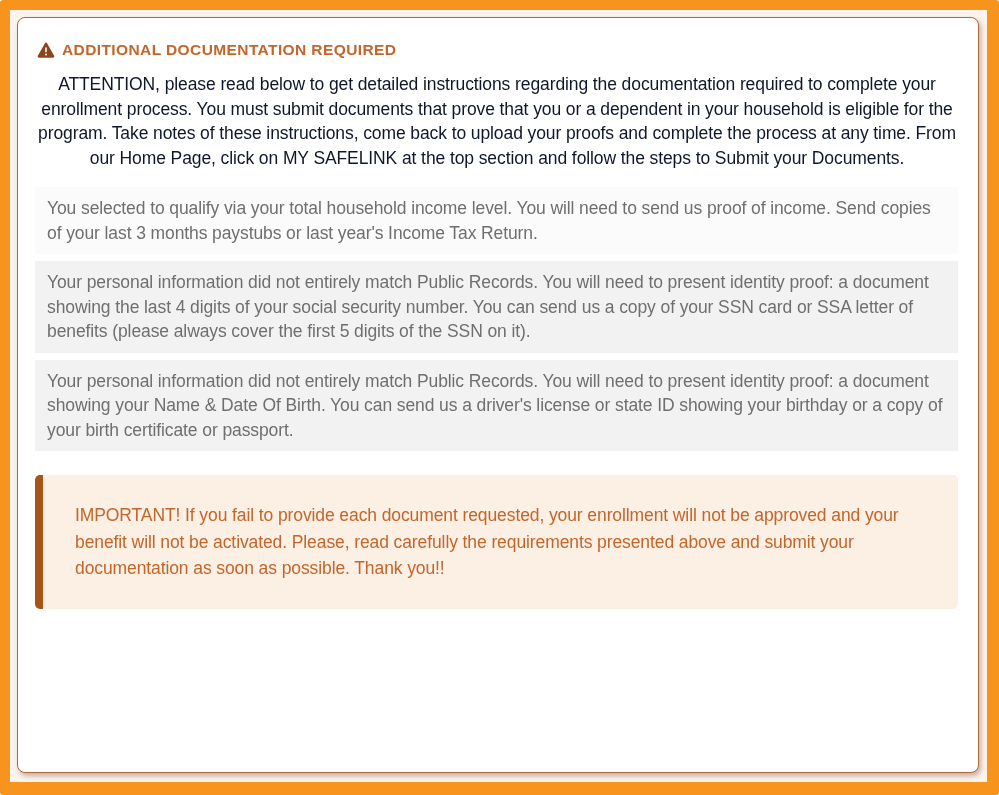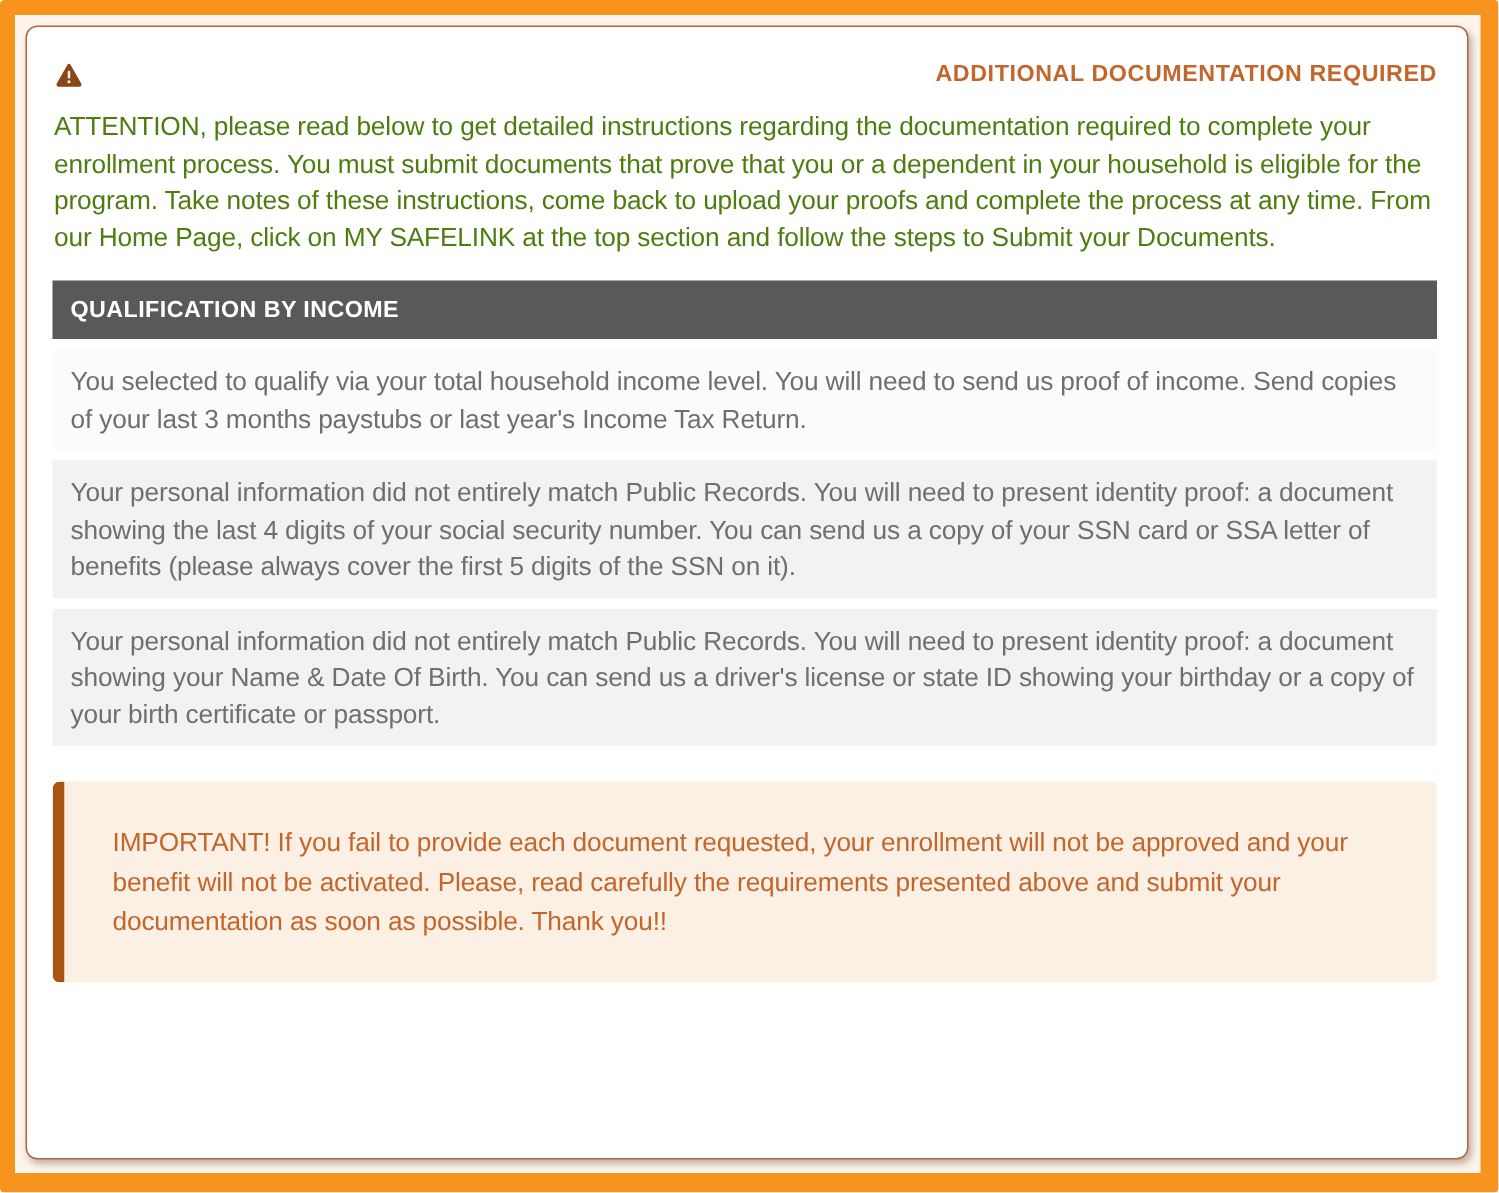--- a/index.html
+++ b/index.html
@@ -22,36 +22,36 @@
     border: 1px solid #b0673a;
     border-radius: 8px;
     box-shadow: 2px 3px 5px rgba(90, 50, 20, 0.35);
     padding: 17px 20px 30px 17px;
     overflow: hidden;
   }
 
   .title-row {
     display: flex; align-items: center; gap: 7px;
     margin: 6px 0 0 2px;
-    justify-content: space-between;
   }
   .warn-icon { display: inline-flex; align-items: center; }
   .title-text {
     color: #c2662c;
     font-size: 15.5px;
     font-weight: 600;
     letter-spacing: 0.4px;
   }
 
   .intro {
     margin: 13px 0 17px 1px;
     font-size: 17.5px;
     line-height: 24.5px;
     letter-spacing: -0.1px;
-    color: #4d7c0f;
+    color: #0f172a;
+    text-align: center;
   }
 
   .section-bar {
     background: #595959;
     color: #ffffff;
     font-size: 15.5px;
     font-weight: 600;
     letter-spacing: 0.3px;
     padding: 11px 12px 10px 12px;
   }
@@ -95,21 +95,20 @@
             <path d="M10.6 1.6 L0.8 18.9 a1.9 1.9 0 0 0 1.65 2.8 h19.1 a1.9 1.9 0 0 0 1.65 -2.8 L13.4 1.6 a1.62 1.62 0 0 0 -2.8 0 Z" fill="#8a4619"></path>
             <rect x="10.85" y="7.2" width="2.3" height="7" rx="1.1" fill="#fdf4ee"></rect>
             <circle cx="12" cy="17.2" r="1.45" fill="#fdf4ee"></circle>
           </svg>
         </span>
         <span class="title-text">ADDITIONAL DOCUMENTATION REQUIRED</span>
       </div>
 
       <p class="intro">ATTENTION, please read below to get detailed instructions regarding the documentation required to complete your enrollment process. You must submit documents that prove that you or a dependent in your household is eligible for the program. Take notes of these instructions, come back to upload your proofs and complete the process at any time. From our Home Page, click on MY SAFELINK at the top section and follow the steps to Submit your Documents.</p>
 
-      <div class="section-bar">QUALIFICATION BY INCOME</div>
 
       <div class="items">
         <div class="item first">You selected to qualify via your total household income level. You will need to send us proof of income. Send copies of your last 3 months paystubs or last year's Income Tax Return.</div>
         <div class="item">Your personal information did not entirely match Public Records. You will need to present identity proof: a document showing the last 4 digits of your social security number. You can send us a copy of your SSN card or SSA letter of benefits (please always cover the first 5 digits of the SSN on it).</div>
         <div class="item">Your personal information did not entirely match Public Records. You will need to present identity proof: a document showing your Name &amp; Date Of Birth. You can send us a driver's license or state ID showing your birthday or a copy of your birth certificate or passport.</div>
       </div>
 
       <div class="important-box">
         <p>IMPORTANT! If you fail to provide each document requested, your enrollment will not be approved and your benefit will not be activated. Please, read carefully the requirements presented above and submit your documentation as soon as possible. Thank you!!</p>
       </div>

